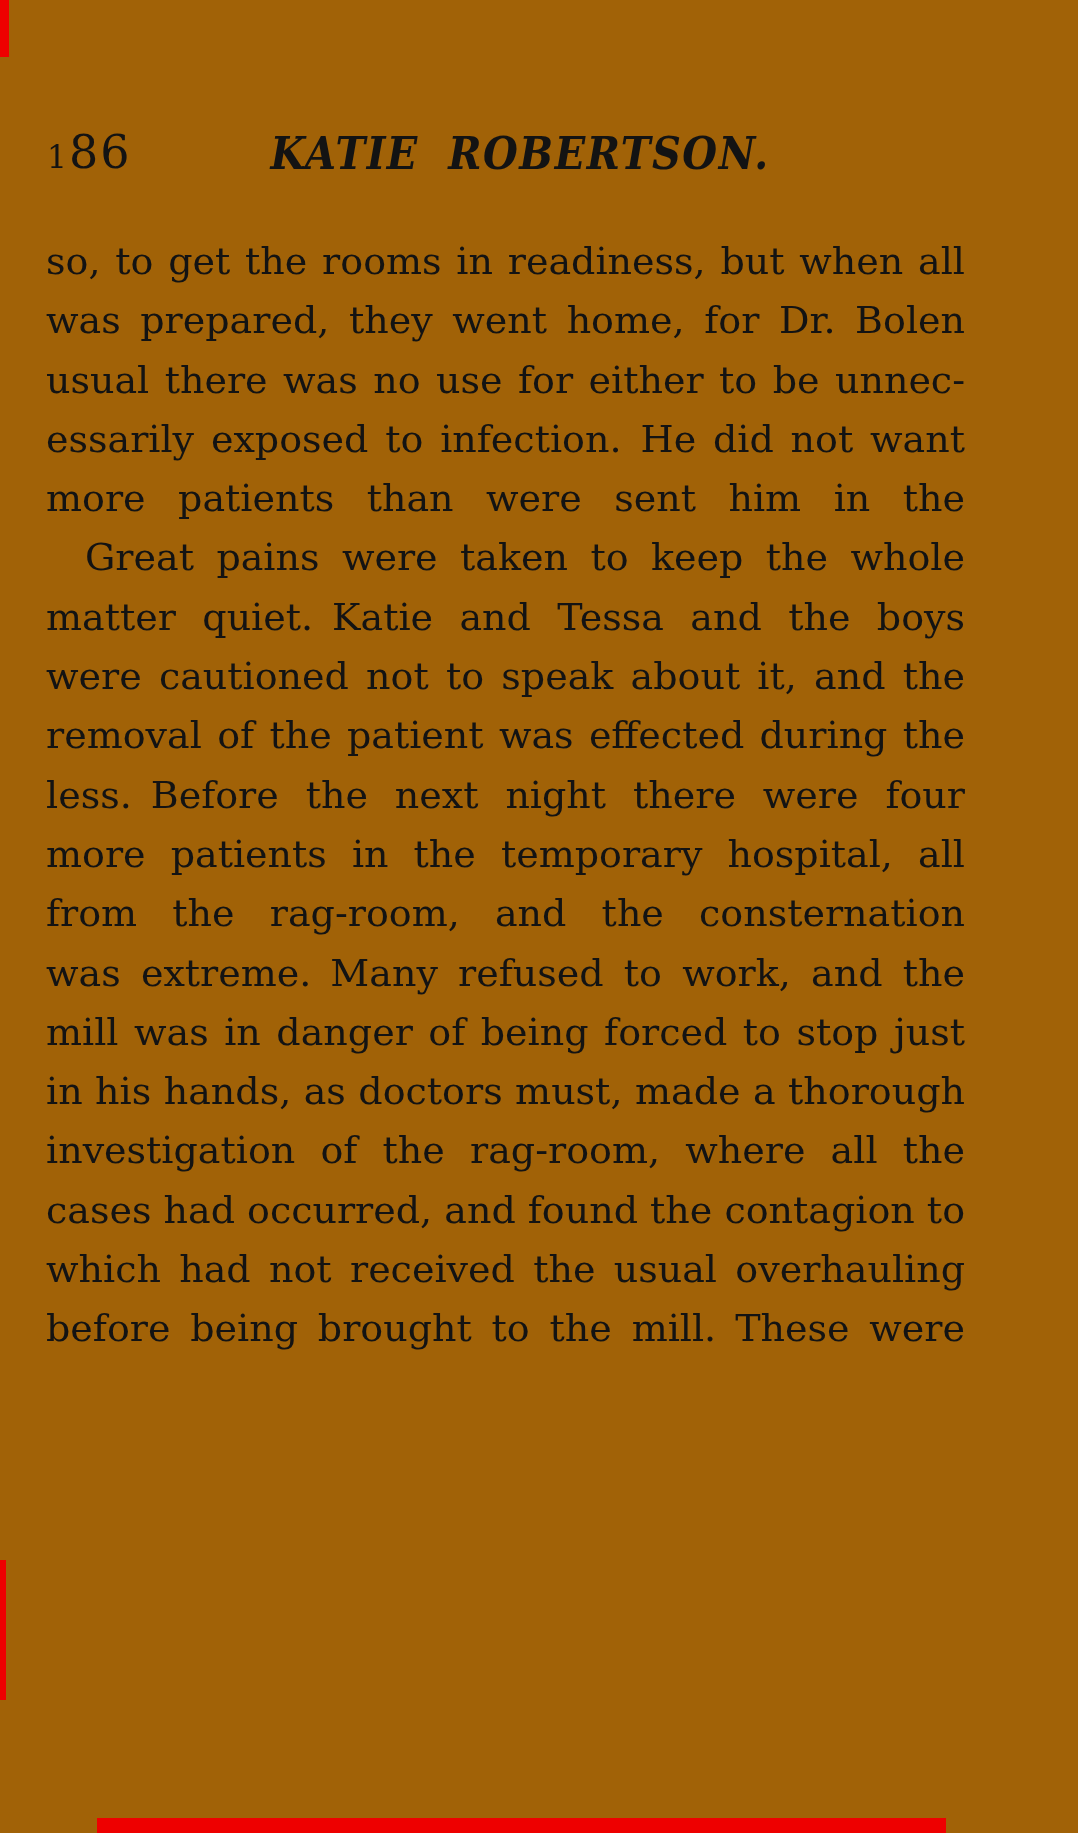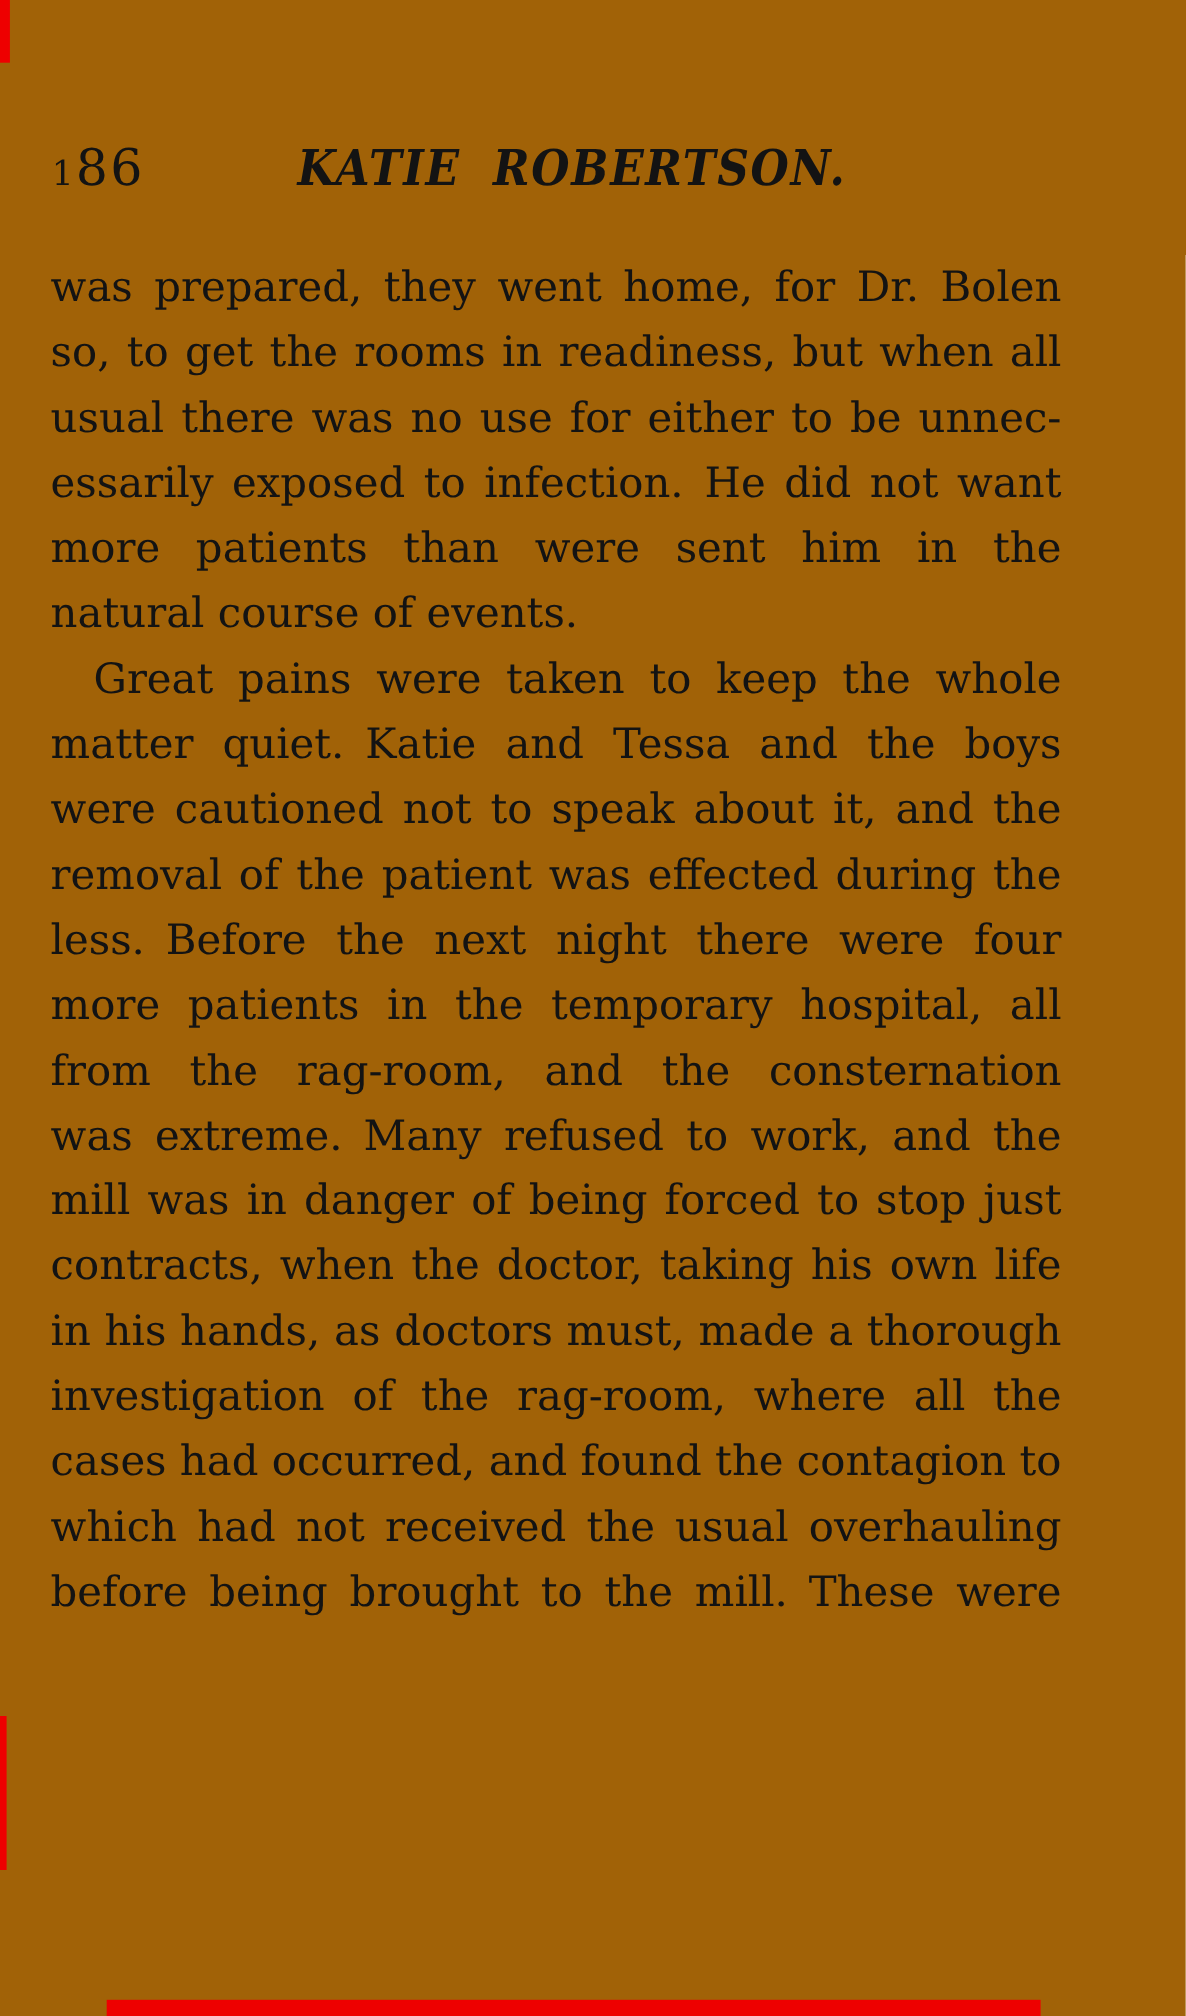--- a/index.html
+++ b/index.html
@@ -62,36 +62,34 @@
 <body>
 
 <div class="page">
 
   <div>
     <div class="page-number">186</div>
     <div class="running-title">KATIE ROBERTSON.</div>
   </div>
 
   <div class="text-block">
+    <div class="line">so, to get the rooms in readiness, but when all</div>
     <div class="line">was prepared, they went home, for Dr. Bolen</div>
-    <div class="line">so, to get the rooms in readiness, but when all</div>
     <div class="line">usual there was no use for either to be unnec-</div>
     <div class="line">essarily exposed to infection. He did not want</div>
     <div class="line">more patients than were sent him in the</div>
-    <div class="line line--para-end">natural course of events.</div>
     <div class="line line--indent">Great pains were taken to keep the whole</div>
     <div class="line">matter quiet. Katie and Tessa and the boys</div>
     <div class="line">were cautioned not to speak about it, and the</div>
     <div class="line">removal of the patient was effected during the</div>
     <div class="line">less. Before the next night there were four</div>
     <div class="line">more patients in the temporary hospital, all</div>
     <div class="line">from the rag-room, and the consternation</div>
     <div class="line">was extreme. Many refused to work, and the</div>
     <div class="line">mill was in danger of being forced to stop just</div>
-    <div class="line">contracts, when the doctor, taking his own life</div>
     <div class="line">in his hands, as doctors must, made a thorough</div>
     <div class="line">investigation of the rag-room, where all the</div>
     <div class="line">cases had occurred, and found the contagion to</div>
     <div class="line">which had not received the usual overhauling</div>
     <div class="line">before being brought to the mill. These were</div>
   </div>
 
   <div class="scan-mark mark-top-left" style="background: rgb(238, 0, 0);"></div>
   <div class="scan-mark mark-left" style="background: rgb(238, 0, 0);"></div>
   <div class="scan-mark mark-bottom" style="background: rgb(238, 0, 0);"></div>

